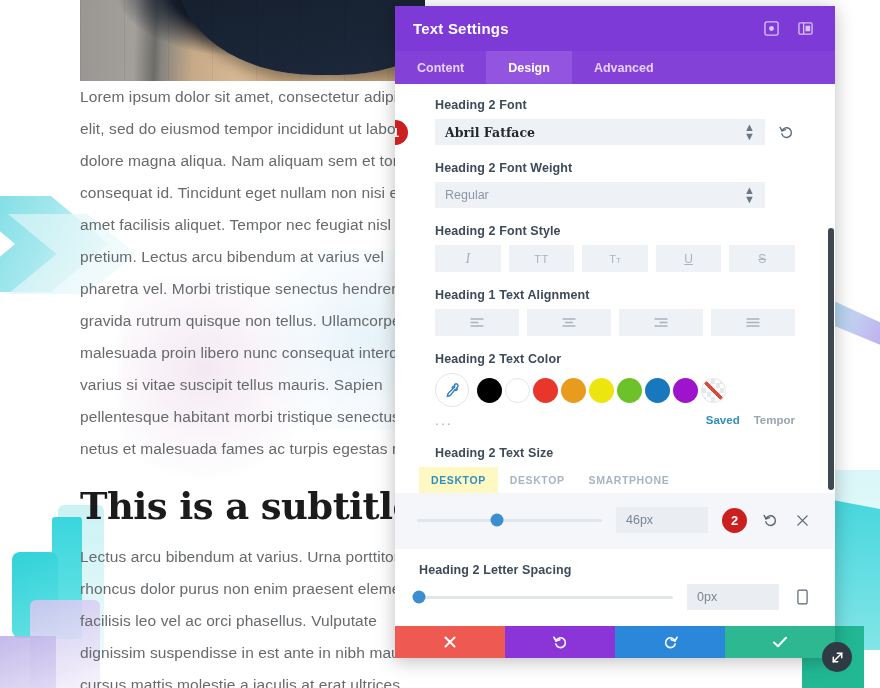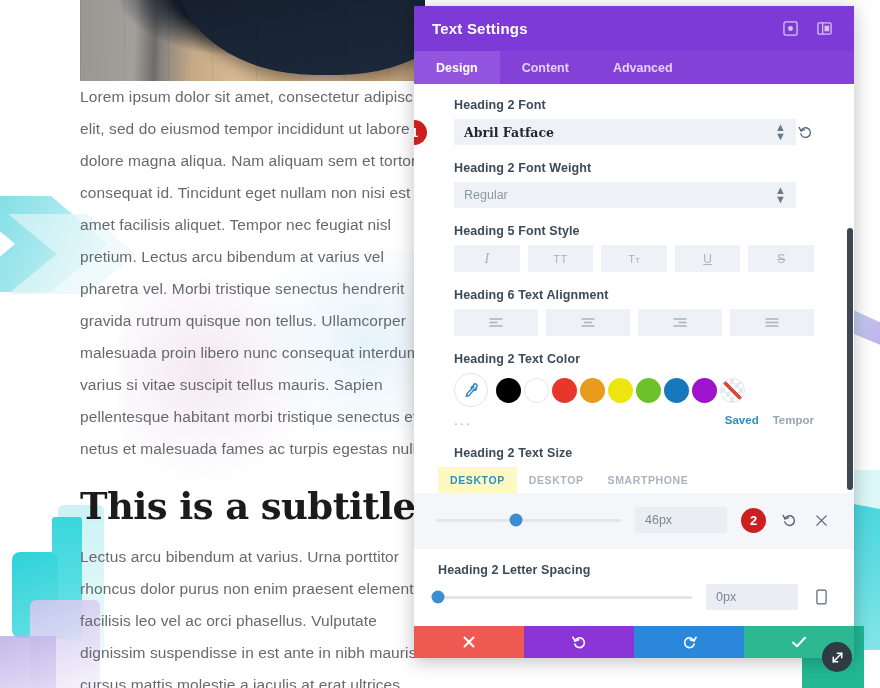--- a/index.html
+++ b/index.html
@@ -117,21 +117,21 @@
   .subtitle {
     font-family: "DejaVu Serif", "Liberation Serif", serif;
     font-weight: 700; font-size: 37px; line-height: 1.5em;
     color: #1b1b1b; letter-spacing: -0.6px;
     margin: 14px 0 6px; white-space: nowrap;
   }
   .para { margin-bottom: 0; }
 
   
   #modal {
-    position: absolute; left: 414px; top: 6px; width: 440px; height: 652px;
+    position: absolute; left: 395px; top: 6px; width: 440px; height: 652px;
     background: #ffffff;
     box-shadow: 0 3px 18px rgba(0,0,0,.26);
     display: flex; flex-direction: column;
     font-size: 13px;
   }
   .modal-header {
     height: 45px; background: #7e3ad6;
     display: flex; align-items: center; padding: 0 18px;
     flex: 0 0 auto;
   }
@@ -154,21 +154,21 @@
   .modal-body {
     flex: 1; overflow: hidden; position: relative; background: #fff;
   }
   .modal-scroll { padding: 14px 0 0 0; }
 
   .field { padding: 0 40px; margin-bottom: 16px; position: relative; }
   .field-label {
     font-size: 12.5px; color: #3c4a5a; font-weight: 700; margin-bottom: 7px; letter-spacing: .1px;
   }
 
-  .select-row { display: flex; align-items: center; }
+  .select-row { display: flex; align-items: center; gap: 12px; }
   .select {
     flex: 1; height: 26px; background: #eef1f6; border: none;
     display: flex; align-items: center; padding: 0 10px;
     font-size: 12.5px; color: #8d98a5; cursor: pointer; position: relative;
   }
   .select .val { flex: 1; }
   .select.serif .val {
     font-family: "DejaVu Serif", "Liberation Serif", serif;
     font-weight: 700; color: #23282d; font-size: 12.5px;
   }
@@ -317,22 +317,22 @@
     <div class="hdr-icon">
       <svg width="15" height="15" viewBox="0 0 16 16" fill="none" stroke="currentColor" stroke-width="1.4">
         <rect x="1" y="2" width="14" height="12" rx="1.5"></rect>
         <line x1="6" y1="2" x2="6" y2="14"></line>
         <rect x="8" y="5" width="5" height="6" fill="currentColor" stroke="none"></rect>
       </svg>
     </div>
   </div>
 
   <div class="modal-tabs">
+    <div class="modal-tab">Content</div>
     <div class="modal-tab active">Design</div>
-    <div class="modal-tab">Content</div>
     <div class="modal-tab">Advanced</div>
   </div>
 
   <div class="modal-body">
     <div class="modal-scroll">
 
       <div class="field">
         <div class="field-label">Heading 2 Font</div>
         <div class="badge abs" style="left:-12px; top:22px;">1</div>
         <div class="select-row">
@@ -354,42 +354,42 @@
         <div class="select-row">
           <div class="select">
             <span class="val">Regular</span>
             <span class="spinner">▲<br>▼</span>
           </div>
           <div class="reset-btn" style="visibility:hidden"></div>
         </div>
       </div>
 
       <div class="field">
-        <div class="field-label">Heading 5 Font Style</div>
+        <div class="field-label">Heading 2 Font Style</div>
         <div class="btn-grid">
           <div class="opt-btn">
             <span class="it">I</span>
           </div>
           <div class="opt-btn">
             <span class="tt">TT</span>
           </div>
           <div class="opt-btn">
             <span class="sc">T<small>T</small></span>
           </div>
           <div class="opt-btn">
             <span class="un">U</span>
           </div>
           <div class="opt-btn">
             <span class="st">S</span>
           </div>
         </div>
       </div>
 
       <div class="field">
-        <div class="field-label">Heading 6 Text Alignment</div>
+        <div class="field-label">Heading 1 Text Alignment</div>
         <div class="btn-grid">
           <div class="opt-btn">
             <svg class="align-glyph" width="14" height="11" viewBox="0 0 14 11" stroke="currentColor" stroke-width="1.3" stroke-linecap="round">
               <line x1="1" y1="2" x2="13" y2="2"></line>
                 <line x1="1" y1="5.5" x2="8" y2="5.5"></line>
                 <line x1="1" y1="9" x2="13" y2="9"></line>
             </svg>
           </div>
           <div class="opt-btn">
             <svg class="align-glyph" width="14" height="11" viewBox="0 0 14 11" stroke="currentColor" stroke-width="1.3" stroke-linecap="round">

